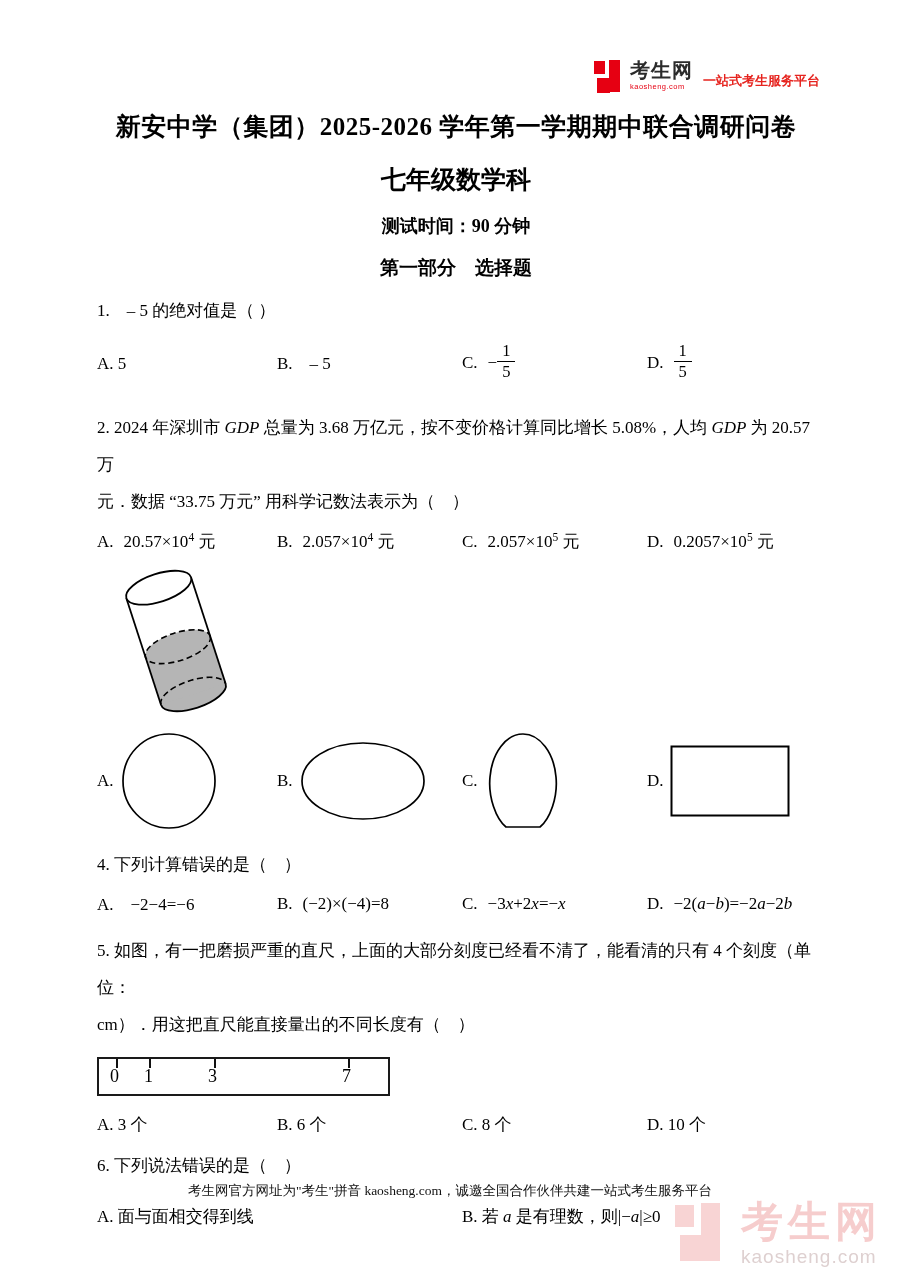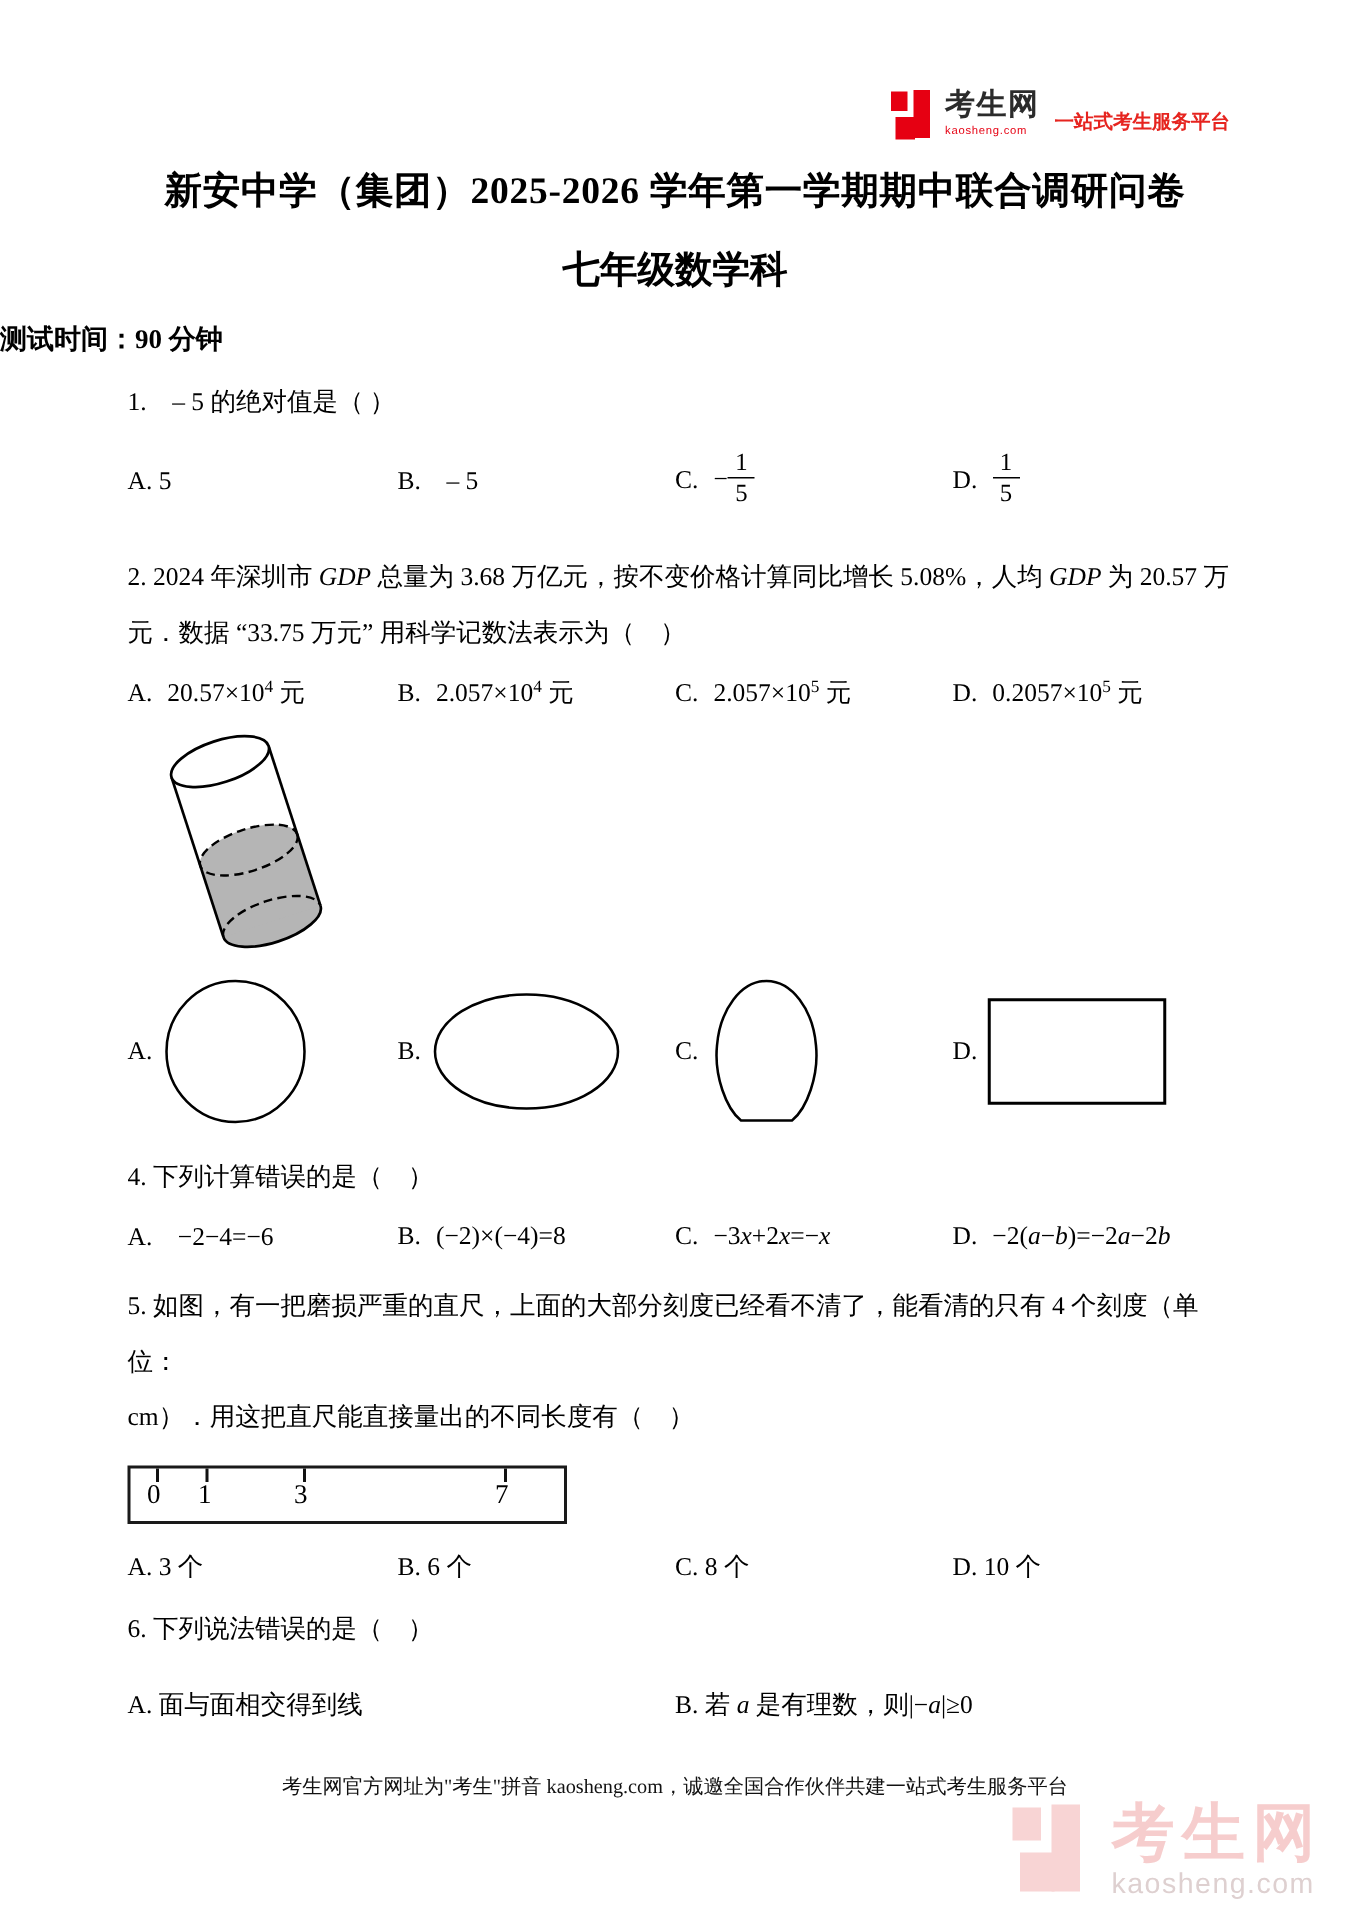--- a/index.html
+++ b/index.html
@@ -5,38 +5,39 @@
   * { box-sizing: border-box; margin: 0; padding: 0; }
   html,body { background:#fff; }
   .page {
     position: relative;
     width: 900px; height: 1272px;
     background: #fff;
     color: #000;
     font-family: "Liberation Serif", "DejaVu Serif", serif;
     overflow: hidden;
     margin: 0 auto;
+    padding-left: 12px;
   }
 
   
   .logo { position: absolute; top: 60px; right: 80px; display: flex; align-items: flex-start; }
   .logo-icon { position: relative; width: 31px; height: 33px; margin-right: 5px; }
   .logo-icon i { position: absolute; display: block; }
   .logo-icon .b1 { left: 0; top: 1px; width: 11px; height: 13px; background: #e60012; }
   .logo-icon .b2 { left: 15px; top: 0; width: 11px; height: 32px; background: #e60012; }
   .logo-icon .b3 { left: 3px; top: 18px; width: 13px; height: 15px; background: #e60012; }
   .logo-textcol { display: flex; flex-direction: column; line-height: 1; }
   .logo-brand { font-family: "Liberation Sans", sans-serif; font-weight: 700; font-size: 20px; color: #2b2b2b; letter-spacing: 1px; }
   .logo-domain { font-family: "Liberation Sans", sans-serif; font-size: 7.5px; color: #e60012; margin-top: 3px; letter-spacing: .5px; }
   .logo-tagline { font-family: "Liberation Sans", sans-serif; font-size: 13px; font-weight: 700; color: #e6241f; margin: 12px 0 0 10px; white-space: nowrap; }
 
   
   .title1 { padding-top: 110px; text-align: center; font-size: 25px; font-weight: 700; letter-spacing: .5px; }
   .title2 { margin-top: 20px; text-align: center; font-size: 25px; font-weight: 700; }
-  .duration { margin-top: 18px; text-align: left; font-size: 18px; font-weight: 700; }
+  .duration { margin-top: 18px; text-align: center; font-size: 18px; font-weight: 700; }
   .part { margin-top: 17px; text-align: center; font-size: 19px; font-weight: 700; }
 
   .content { padding: 0 70px 0 85px; font-size: 17px; }
   .section-heading { margin-top: 17px; font-size: 18px; font-weight: 700; }
 
   .stem { margin-top: 18px; line-height: 1.4; }
   .stem2l { line-height: 2.18; }
 
   .opts4 { display: grid; grid-template-columns: 180px 185px 185px 1fr; align-items: center; }
   .opts2 { display: grid; grid-template-columns: 365px 1fr; align-items: center; }
@@ -95,20 +96,21 @@
     <span class="logo-textcol">
       <span class="logo-brand">考生网</span>
       <span class="logo-domain">kaosheng.com</span>
     </span>
     <span class="logo-tagline">一站式考生服务平台</span>
   </div>
 
   <div class="title1">新安中学（集团）2025-2026 学年第一学期期中联合调研问卷</div>
   <div class="title2">七年级数学科</div>
   <div class="duration">测试时间：90 分钟</div>
+  <div class="part">第一部分　选择题</div>
 
   <div class="content">
 
 
     <div class="stem">1.　– 5 的绝对值是（ ）</div>
     <div class="opts4 q1opts">
       <div>A. 5</div>
       <div>B.　– 5</div>
       <div>
         <span class="olabel">C.</span><span>−</span><span class="frac"><span class="fn">1</span><span class="fd">5</span></span>

